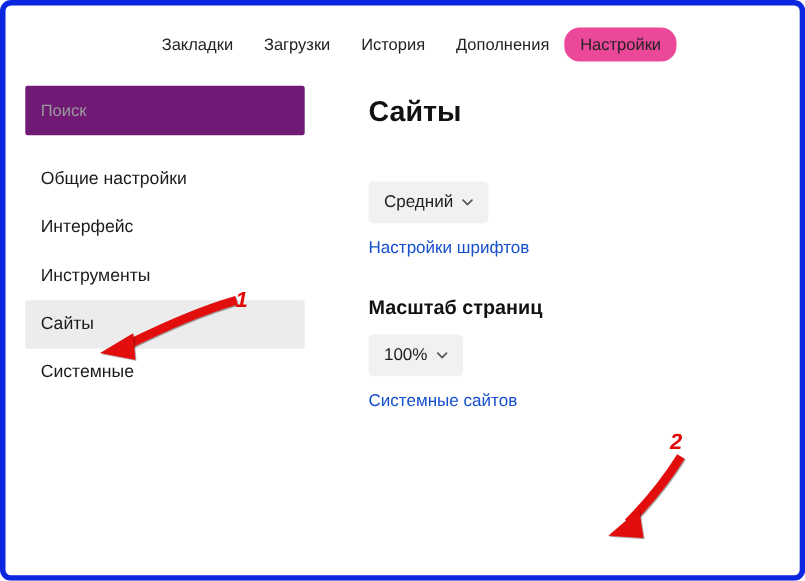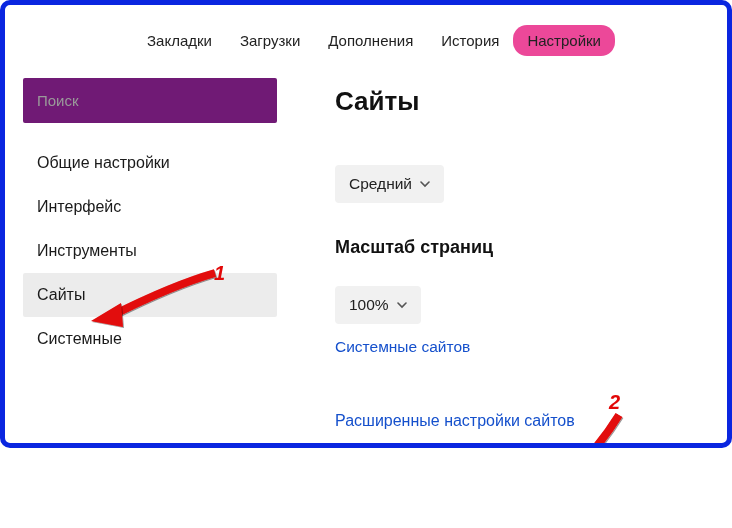--- a/index.html
+++ b/index.html
@@ -1,18 +1,18 @@
 <!DOCTYPE html>
 <html><head>
 <meta charset="utf-8">
 <style>
   * { box-sizing: border-box; margin: 0; padding: 0; }
   html, body { width: 732px; height: 528px; font-family: Arial, Helvetica, sans-serif; background: #fff; }
   .frame {
-    width: 732px; height: 448px; border: 5px solid #0a26e0; border-radius: 10px;
+    width: 732px; height: 528px; border: 5px solid #0a26e0; border-radius: 10px;
     position: relative; overflow: hidden; background: #fff;
   }
   .topnav {
     display: flex; align-items: center; gap: 0; padding: 20px 0 16px 128px;
     font-size: 15px; color: #222;
   }
   .topnav .tab {
     padding: 7px 14px; border-radius: 14px; cursor: pointer; white-space: nowrap;
   }
   .topnav .tab.active { background: #ec4899; }
@@ -35,37 +35,37 @@
   .h1 { font-size: 26px; font-weight: 600; color: #111; margin: 4px 0 48px 0; }
   .select {
     display: inline-flex; align-items: center; gap: 8px;
     background: #f1f1f1; padding: 10px 14px; border-radius: 4px; font-size: 15.5px; color: #222;
     cursor: pointer;
   }
   .chev { display:inline-block; }
   .chev svg { display:block; }
   .link { color: #1550cc; font-size: 15.5px; margin-top: 14px; display: inline-block; cursor: pointer; }
   .section { margin-bottom: 34px; }
-  .h2 { font-size: 18px; font-weight: 700; color: #111; margin-bottom: 28px; }
+  .h2 { font-size: 18px; font-weight: 700; color: #111; margin-bottom: 14px; }
   .watermark {
     position: absolute; left: 10px; bottom: 6px; font-weight: 700; font-style: italic;
     font-size: 21px; color: #1550cc; text-shadow: 0 0 1px #fff;
   }
   .anno { position: absolute; font-weight: 700; font-style: italic; color: #e20808; font-size: 20px; pointer-events: none; }
   .arrow { position: absolute; pointer-events: none; }
 </style>
 </head>
 <body>
 <div class="frame">
 
   <div class="topnav">
     <div class="tab">Закладки</div>
     <div class="tab">Загрузки</div>
+    <div class="tab">История</div>
     <div class="tab">Дополнения</div>
-    <div class="tab">История</div>
     <div class="tab active">Настройки</div>
   </div>
 
   <div class="body">
     <div class="sidebar">
       <div class="search">Поиск</div>
       <div class="sideitem">Общие настройки</div>
       <div class="sideitem">Интерфейс</div>
       <div class="sideitem">Инструменты</div>
       <div class="sideitem active">Сайты</div>
@@ -77,38 +77,36 @@
 
       <div class="section">
         <div class="select">
           <span>Средний</span>
           <span class="chev">
             <svg width="10" height="7" viewBox="0 0 10 7">
                 <path d="M1 1 L5 5 L9 1" stroke="#555" stroke-width="1.6" fill="none" stroke-linecap="round"></path>
               </svg>
           </span>
         </div>
+        <div><a class="link">Настройки шрифтов</a></div>
       </div>
 
       <div class="section">
         <div class="h2">Масштаб страниц</div>
         <div class="select">
           <span>100%</span>
           <span class="chev">
             <svg width="10" height="7" viewBox="0 0 10 7">
                 <path d="M1 1 L5 5 L9 1" stroke="#555" stroke-width="1.6" fill="none" stroke-linecap="round"></path>
               </svg>
           </span>
         </div>
         <div><a class="link">Системные сайтов</a></div>
       </div>
 
-      <div class="section" style="margin-top:42px;">
-        <a class="link" style="font-size:16px;">Расширенные настройки сайтов</a>
-      </div>
     </div>
   </div>
 
   <svg class="arrow" style="left:78px; top:258px;" width="140" height="70" viewBox="0 0 140 70">
     <defs>
         <filter id="ds1">
           <feDropShadow dx="1" dy="1" stdDeviation="0.6" flood-color="#000" flood-opacity="0.4"></feDropShadow>
         </filter>
       </defs>
     <path d="M132 10 Q 90 22 30 52" stroke="#e20808" stroke-width="8" fill="none" filter="url(#ds1)"></path>

